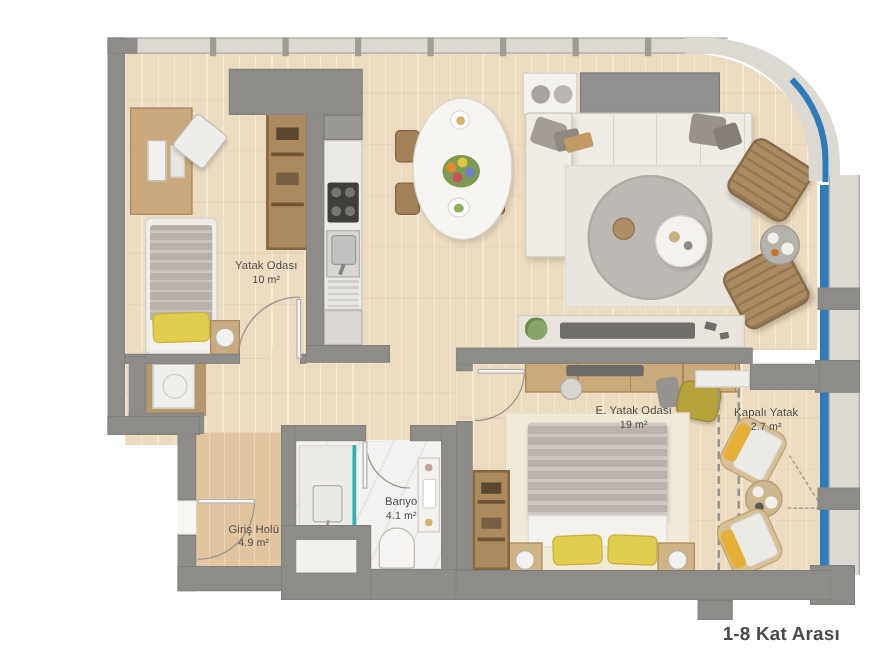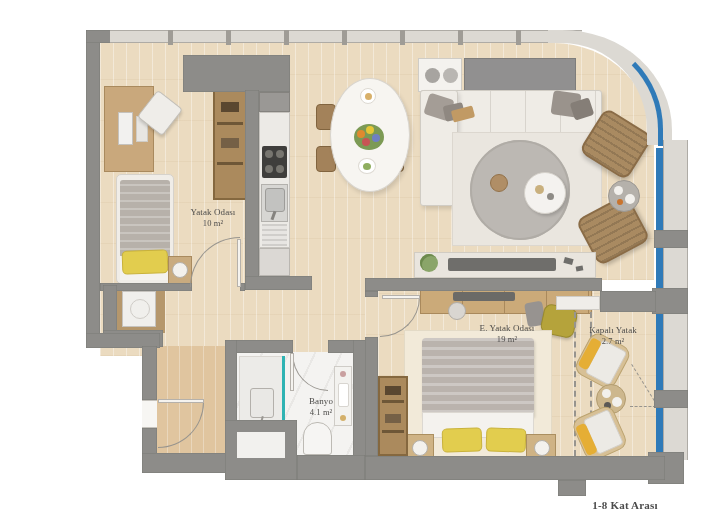--- a/index.html
+++ b/index.html
@@ -1,33 +1,33 @@
 <!DOCTYPE html>
 <html><head>
 <meta charset="utf-8">
 <style>
   html,body{margin:0;padding:0;background:#ffffff;}
   #stage{position:relative;width:703px;height:520px;background:#ffffff;overflow:hidden;
-         font-family:Liberation Serif, serif;}
+         font-family:Liberation Sans, sans-serif;}
   .abs{position:absolute;box-sizing:border-box;}
   .wall{position:absolute;box-sizing:border-box;background:#8d8c89;box-shadow:inset 0 0 0 0.5px #7b7a76;}
   .win{position:absolute;box-sizing:border-box;background:#dcd9d3;border-top:1px solid #aeaba5;border-bottom:1px solid #aeaba5;}
   .winv{position:absolute;box-sizing:border-box;background:#dcd9d3;border-left:1px solid #aeaba5;border-right:1px solid #aeaba5;}
   .post{position:absolute;background:#9f9c96;}
   .wood{background-color:#ebdbc0;background-image:
     repeating-linear-gradient(90deg,rgba(255,255,255,.38) 0,rgba(255,255,255,.38) 1px,transparent 1px,transparent 13px),
     repeating-linear-gradient(0deg,rgba(180,150,105,.10) 0,rgba(180,150,105,.10) 1px,transparent 1px,transparent 41px);}
   .wood-dark{background-color:#e0c59f;background-image:
     repeating-linear-gradient(90deg,rgba(255,255,255,.30) 0,rgba(255,255,255,.30) 1px,transparent 1px,transparent 12px);}
   .marble{background-color:#f4f3f1;background-image:
     repeating-linear-gradient(115deg,rgba(175,172,168,.16) 0,rgba(175,172,168,.16) 2px,transparent 2px,transparent 24px);}
   .furn{position:absolute;box-sizing:border-box;}
   .room-label{position:absolute;text-align:center;color:#4e4d4b;font-size:9px;line-height:11px;letter-spacing:.1px;}
   .rl-area{font-size:8.5px;}
-  .caption{position:absolute;text-align:center;color:#4b4b4b;font-size:11px;font-weight:700;letter-spacing:.2px;}
+  .caption{position:absolute;text-align:center;color:#4b4b4b;font-size:15px;font-weight:700;letter-spacing:.2px;}
   .dash-v{position:absolute;border-left:2px dashed #97948e;width:0;}
   .arc{position:absolute;box-sizing:border-box;}
 </style>
 </head>
 <body>
 
 <div id="stage">
 
   <div class="abs wood" style="left:100px;top:43px;width:145px;height:242px;"></div>
   <div class="abs wood" style="left:243px;top:43px;width:411px;height:237px;border-top-right-radius:100px;"></div>
@@ -246,20 +246,24 @@
   <div class="abs" style="left:158px;top:399px;width:46px;height:4px;background:#f5f3ef;border:1px solid #b5b1ab;"></div>
 
   <div class="room-label" style="left:163px;top:207px;width:100px;">
     <div class="rl-name">Yatak Odası</div>
     <div class="rl-area">10 m²</div>
   </div>
   <div class="room-label" style="left:281px;top:396px;width:80px;">
     <div class="rl-name">Banyo</div>
     <div class="rl-area">4.1 m²</div>
   </div>
+  <div class="room-label" style="left:163px;top:418px;width:80px;">
+    <div class="rl-name">Giriş Holü</div>
+    <div class="rl-area">4.9 m²</div>
+  </div>
   <div class="room-label" style="left:447px;top:323px;width:120px;">
     <div class="rl-name">E. Yatak Odası</div>
     <div class="rl-area">19 m²</div>
   </div>
   <div class="room-label" style="left:573px;top:325px;width:80px;">
     <div class="rl-name">Kapalı Yatak</div>
     <div class="rl-area">2.7 m²</div>
   </div>
 
   <div class="caption" style="left:565px;top:499px;width:120px;">1-8 Kat Arası</div>

